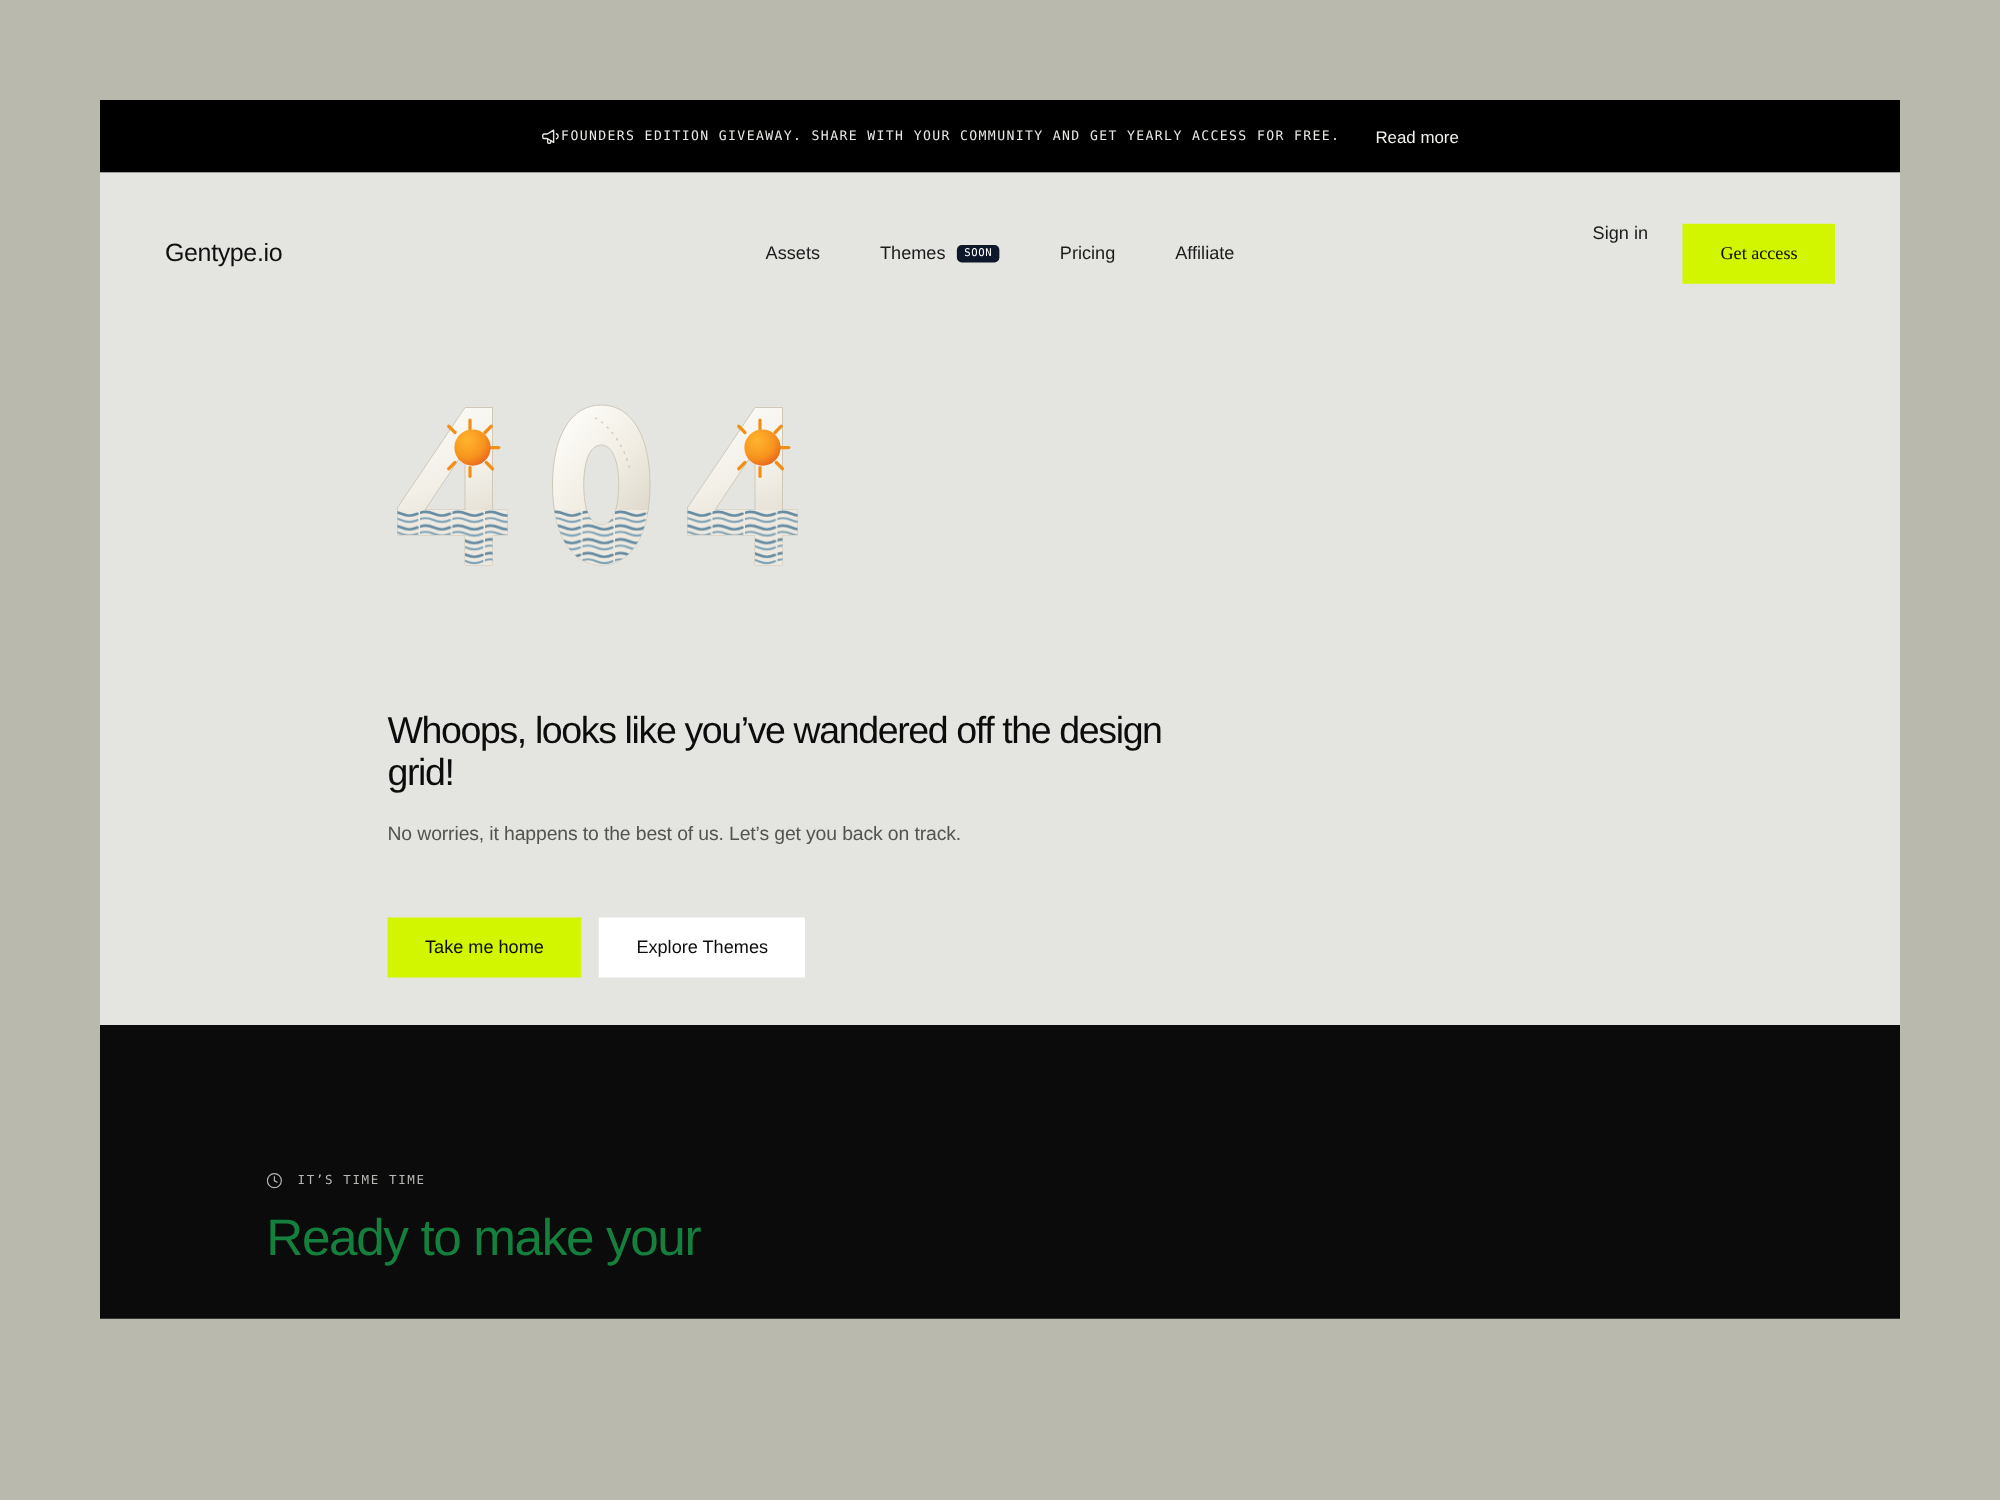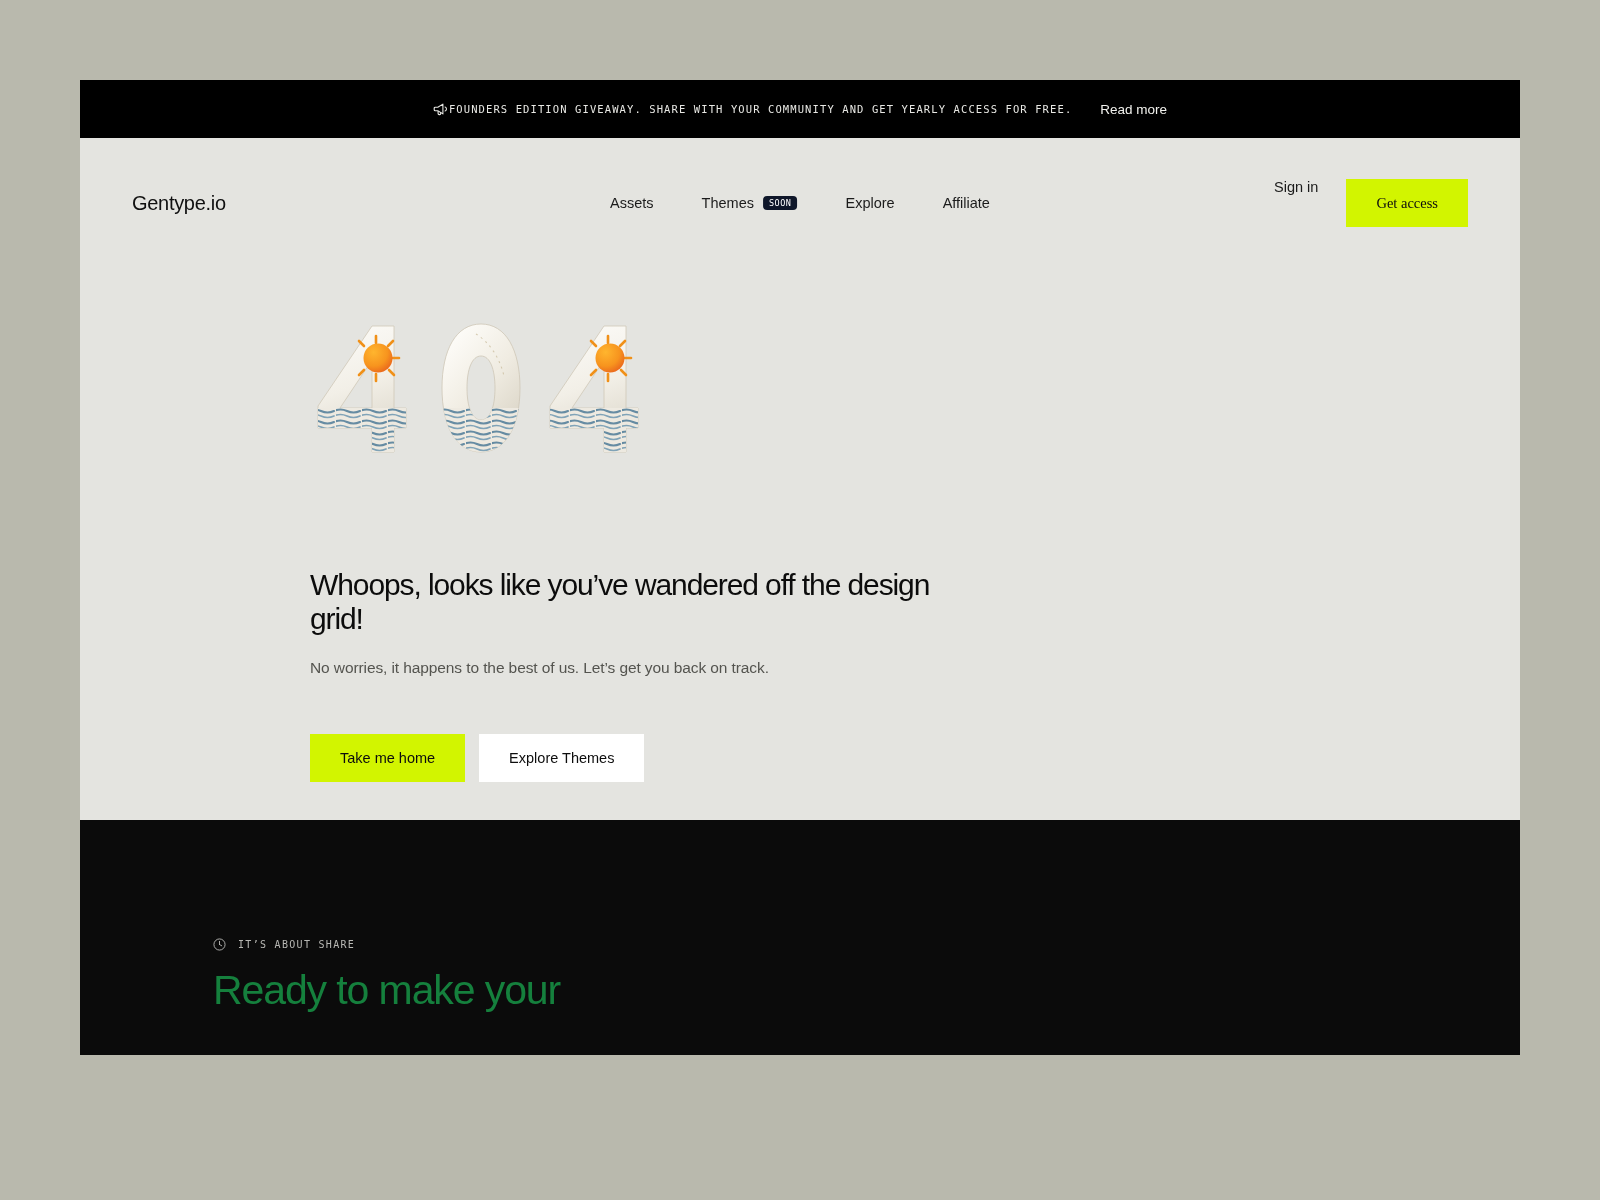--- a/index.html
+++ b/index.html
@@ -243,21 +243,21 @@
 
       <div class="nav-center">
         <a class="nav-link" href="#">
           <span>Assets</span>
         </a>
         <a class="nav-link" href="#">
           <span>Themes</span>
           <span class="badge-soon">SOON</span>
         </a>
         <a class="nav-link" href="#">
-          <span>Explore</span>
+          <span>Pricing</span>
         </a>
         <a class="nav-link" href="#">
           <span>Affiliate</span>
         </a>
       </div>
 
       <div class="nav-right">
         <a class="signin" href="#">Sign in</a>
         <button class="btn-get-access">Get access</button>
       </div>
@@ -359,20 +359,20 @@
     </div>
   </div>
 
   <div class="footer">
     <div class="footer-eyebrow">
       <svg class="clock-icon" viewBox="0 0 14 14">
         <circle cx="7" cy="7" r="6" fill="none" stroke="#b8b8b4" stroke-width="1"></circle>
         <line x1="7" y1="7" x2="7" y2="3.6" stroke="#b8b8b4" stroke-width="1" stroke-linecap="round"></line>
         <line x1="7" y1="7" x2="9.4" y2="8.4" stroke="#b8b8b4" stroke-width="1" stroke-linecap="round"></line>
       </svg>
-      <span class="eyebrow-text">IT’S ABOUT SHARE</span>
+      <span class="eyebrow-text">IT’S TIME TIME</span>
     </div>
 
     <h2 class="footer-title">Ready to make your</h2>
 
   </div>
 
 </div>
 
 </body></html>

